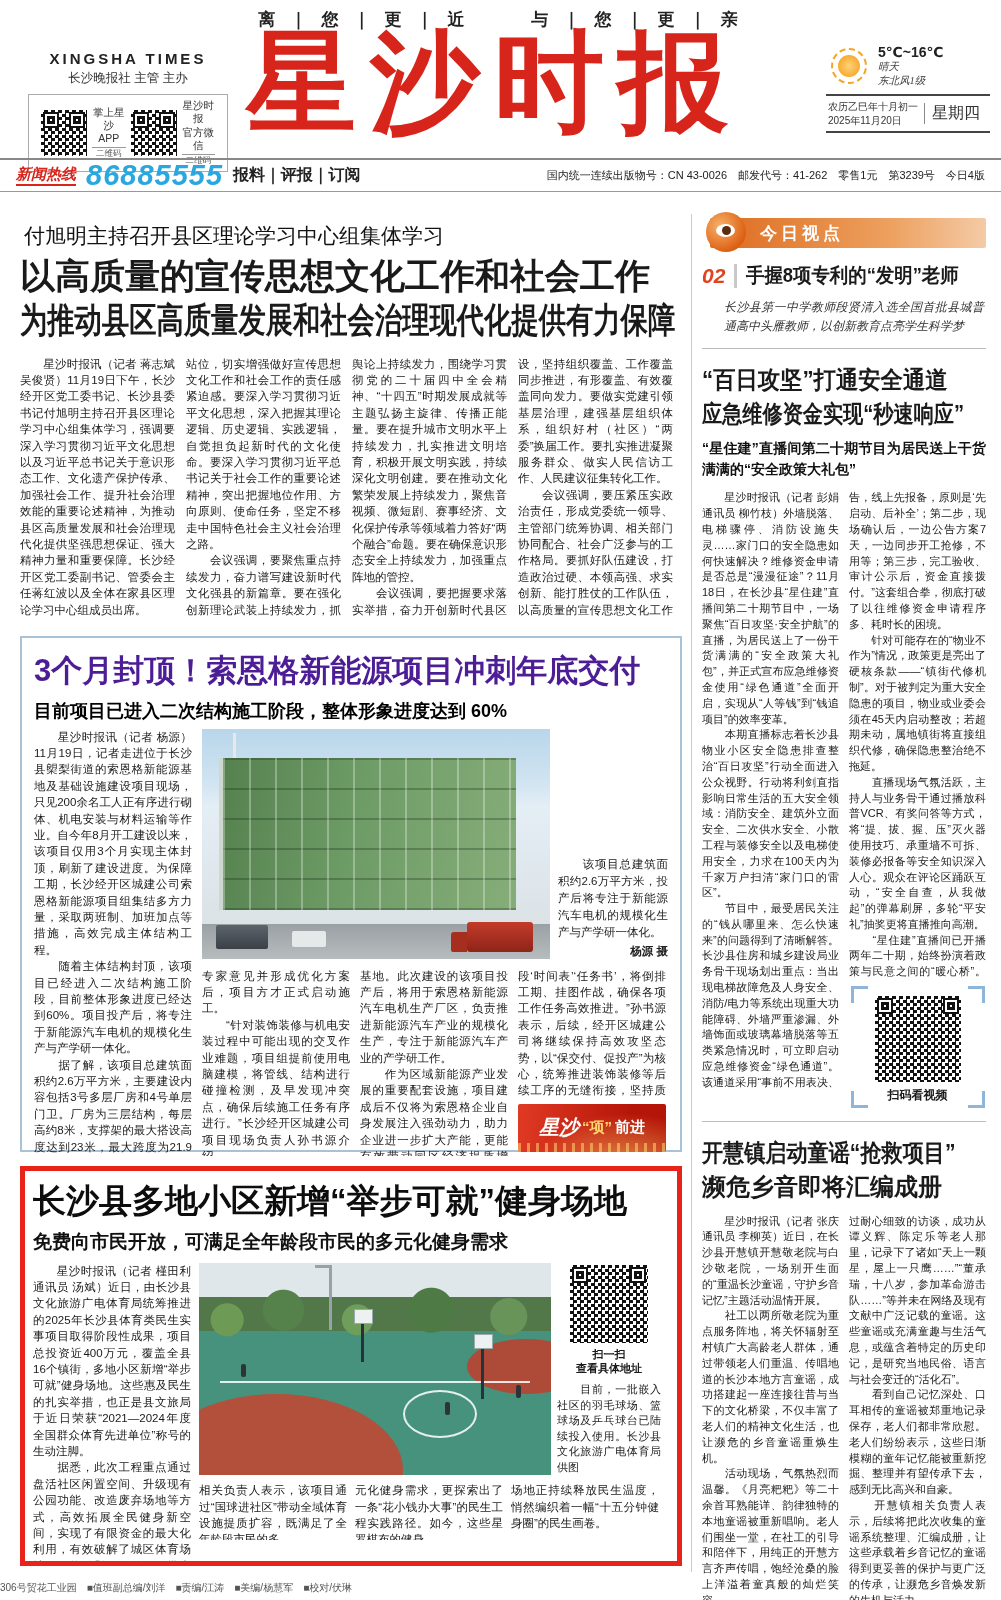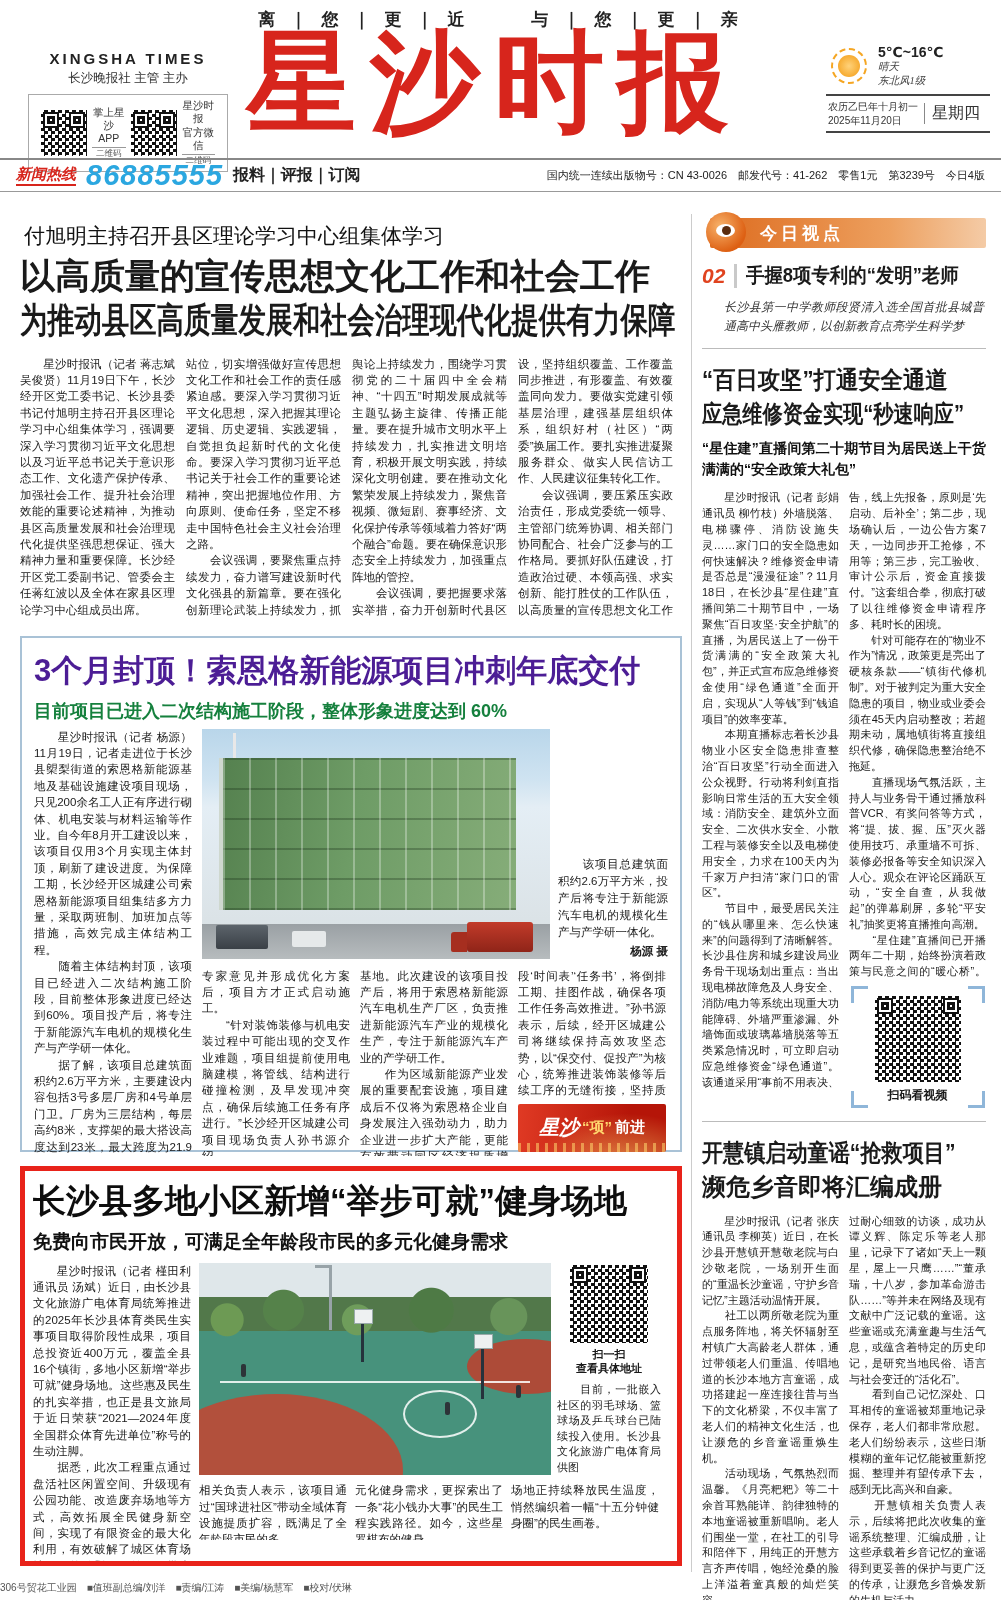--- a/index.html
+++ b/index.html
@@ -44,21 +44,21 @@
   .left-region{position:absolute;left:20px;top:212px;width:662px;}
   .a1-kicker{font-size:21px;color:#111;margin:10px 0 4px 4px;}
   .a1-t{font-size:35px;font-weight:900;line-height:1.25;white-space:nowrap;}
   .a1-t2{display:inline-block;transform:scaleX(.78);transform-origin:0 50%;}
   .cols{display:flex;gap:11px;margin-top:14px;}
   .col{font-size:11.5px;line-height:16.4px;color:#1a1a1a;overflow:hidden;}
   .a1 .col{width:155px;height:264px;}
   .boxed{box-sizing:border-box;margin-top:16px;padding:10px 12px;}
   .a2{border:2px solid #a9c2d6;height:516px;}
   .a2-title{font-size:31px;font-weight:900;color:#4c1d95;margin-top:2px;}
-  .a2-sub{font-size:18px;color:#15803d;font-weight:600;margin-top:7px;}
+  .a2-sub{font-size:18px;color:#000000;font-weight:600;margin-top:7px;}
   .a2-body{display:flex;gap:10px;margin-top:6px;justify-content:space-between;}
   .a2-left{width:158px;height:428px;flex:none;}
   .a2-right{width:466px;flex:none;}
   .a2-prow{display:flex;gap:8px;}
   .photo-a2{width:348px;height:230px;flex:none;position:relative;overflow:hidden;
             background:linear-gradient(#b9d6ea 0%,#cfe3f1 22%,#e4eef5 34%,#d8dfe2 100%);}
   .p2-building{position:absolute;left:5%;top:13%;width:84%;height:66%;
      background:repeating-linear-gradient(90deg,rgba(255,255,255,.30) 0 2px,transparent 2px 26px),
                 repeating-linear-gradient(0deg,rgba(15,35,15,.28) 0 2px,transparent 2px 30px),
                 linear-gradient(100deg,#55814f 0%,#6e9c66 45%,#86ad79 100%);

